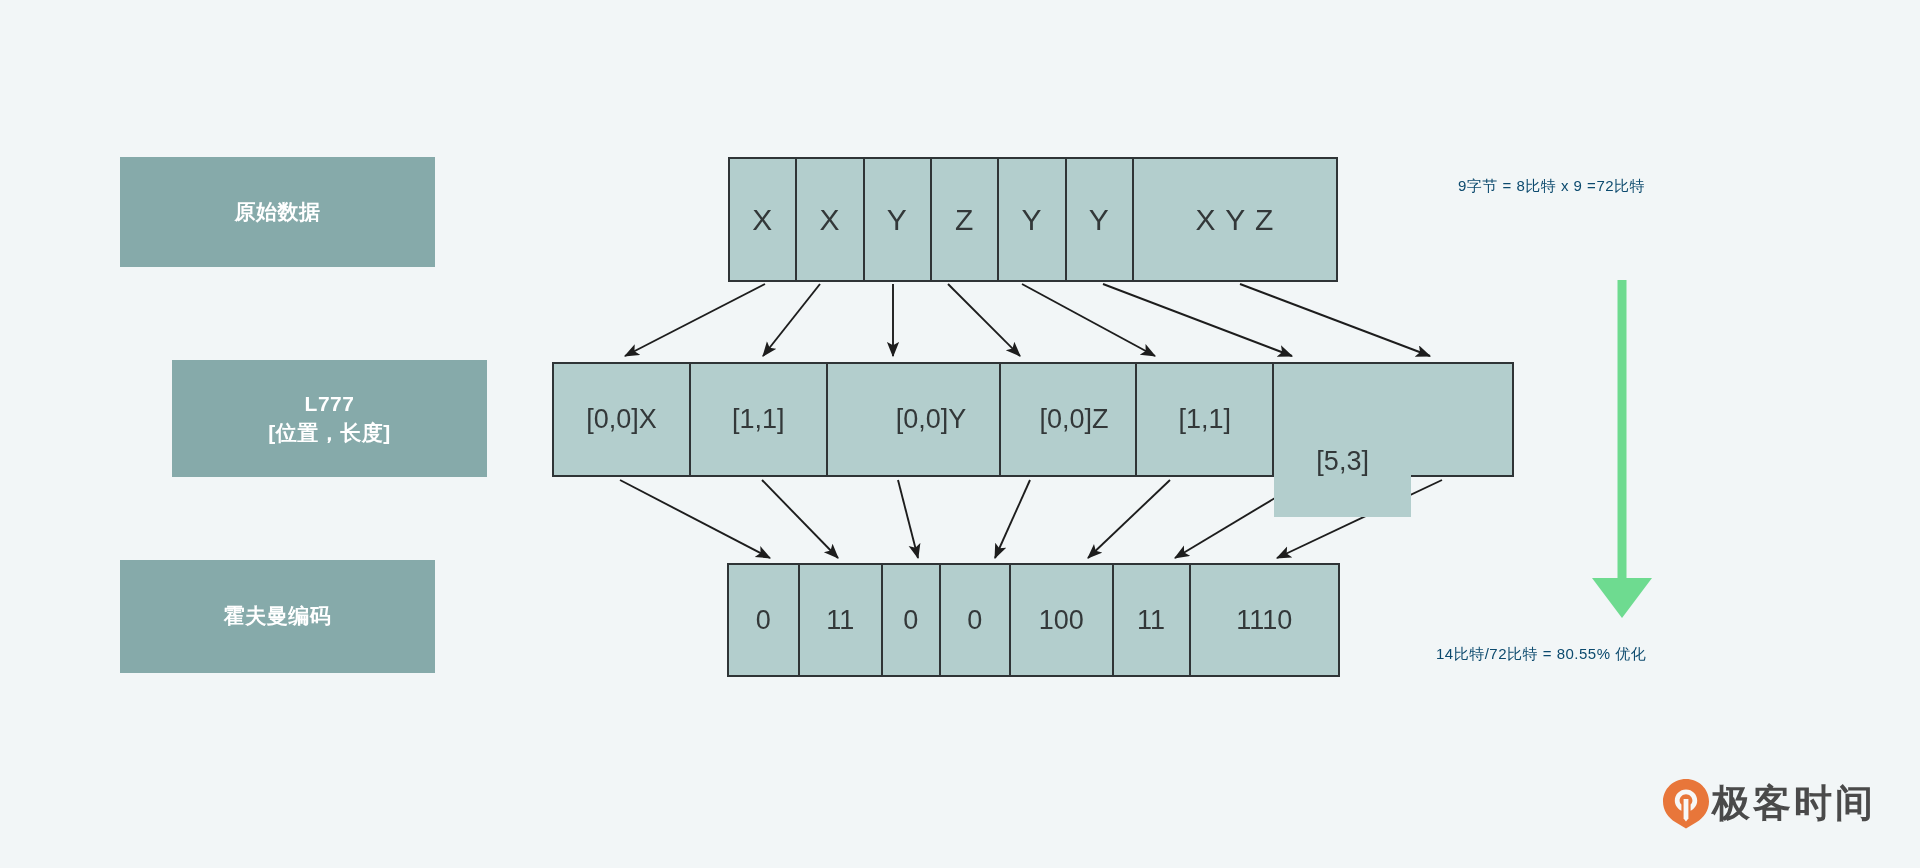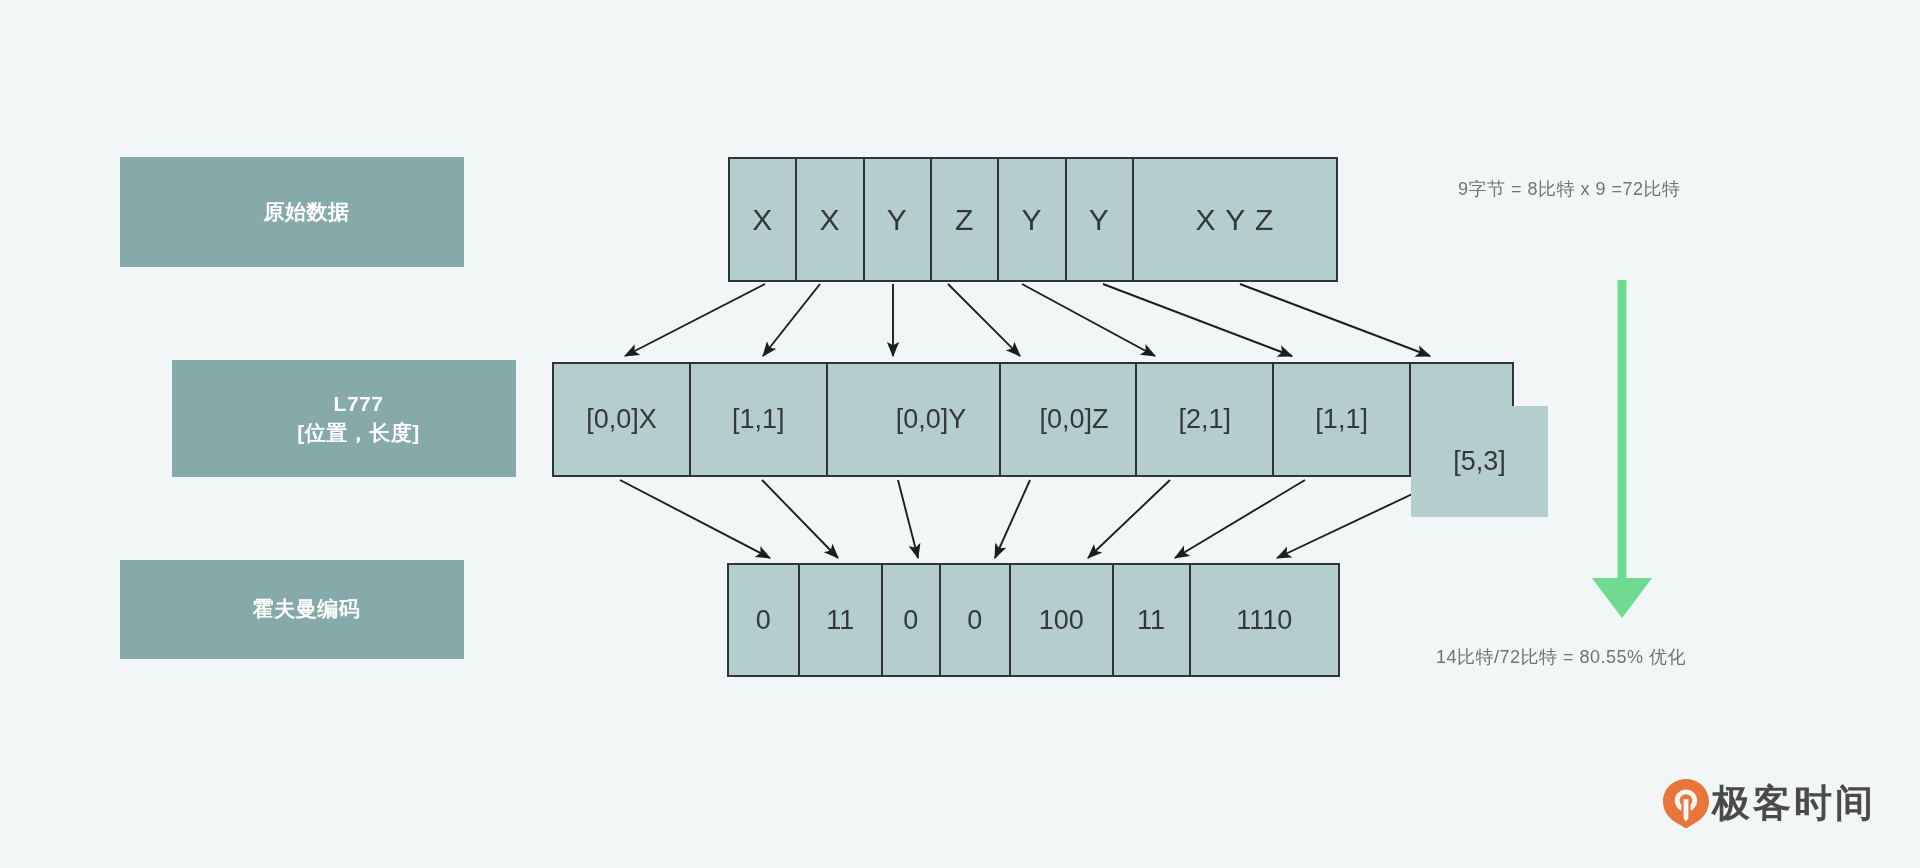--- a/index.html
+++ b/index.html
@@ -30,29 +30,28 @@
     font-weight: bold;
     display: flex;
     flex-direction: column;
     align-items: center;
     justify-content: center;
     text-align: center;
     line-height: 1.38;
     letter-spacing: 0.5px;
     font-size: 21px;
     box-shadow: 0 0 0 0 transparent;
-    padding-left: 29px;
   }
   .stage-label .sub {
     font-size: 21px;
     font-weight: bold;
   }
   #label-raw   { left: 120px; top: 157px; width: 315px; height: 110px; }
   #label-lz77  { left: 128px; top: 360px; width: 315px; height: 117px; margin-left: 44px; }
-  #label-huff  { left: 120px; top: 560px; width: 315px; height: 99px; }
+  #label-huff  { left: 120px; top: 560px; width: 315px; height: 113px; }
 
   
   .cell-row {
     position: absolute;
     display: flex;
     border: 2px solid #2f3436;
     box-sizing: border-box;
     background: #b3cecd;
   }
   .cell {
@@ -83,22 +82,22 @@
     position: absolute;
     left: 0; top: 0;
     width: 1920px;
     height: 868px;
     pointer-events: none;
   }
 
   
   .annotation {
     position: absolute;
-    color: #737373;
-    font-size: 18px;
+    color: #0c4a6e;
+    font-size: 15px;
     white-space: nowrap;
     letter-spacing: 0.5px;
   }
   #note-top    { left: 1458px; top: 177px; }
   #note-bottom { left: 1436px; top: 645px; }
 
   
   #brand {
     position: absolute;
     left: 1660px;
@@ -182,21 +181,20 @@
       <div class="cell" style="flex: 0 0 11.1111%;">Y</div>
       <div class="cell" style="flex: 0 0 11.1111%;">Y</div>
       <div class="cell" style="flex: 0 0 33.3333%;">X Y Z</div>
     </div>
 
   <div class="cell-row" id="row-lz77">
       <div class="cell" style="flex: 0 0 14.2857%;">[0,0]X</div>
       <div class="cell" style="flex: 0 0 14.2857%;">[1,1]</div>
       <div class="cell" style="flex: 0 0 14.2857%; margin-left: 36px;">[0,0]Y</div>
       <div class="cell" style="flex: 0 0 14.2857%; padding-left: 12px;">[0,0]Z</div>
-      <div class="cell" style="flex: 0 0 14.2857%;">[2,1]</div>
       <div class="cell" style="flex: 0 0 14.2857%;">[1,1]</div>
       <div class="cell" style="flex: 0 0 14.2857%; margin-top: 42px;">[5,3]</div>
     </div>
 
   <div class="cell-row" id="row-huff">
       <div class="cell" style="flex: 0 0 11.5789%;">0</div>
       <div class="cell" style="flex: 0 0 13.6842%;">11</div>
       <div class="cell" style="flex: 0 0 9.47368%;">0</div>
       <div class="cell" style="flex: 0 0 11.5789%;">0</div>
       <div class="cell" style="flex: 0 0 16.8421%;">100</div>

